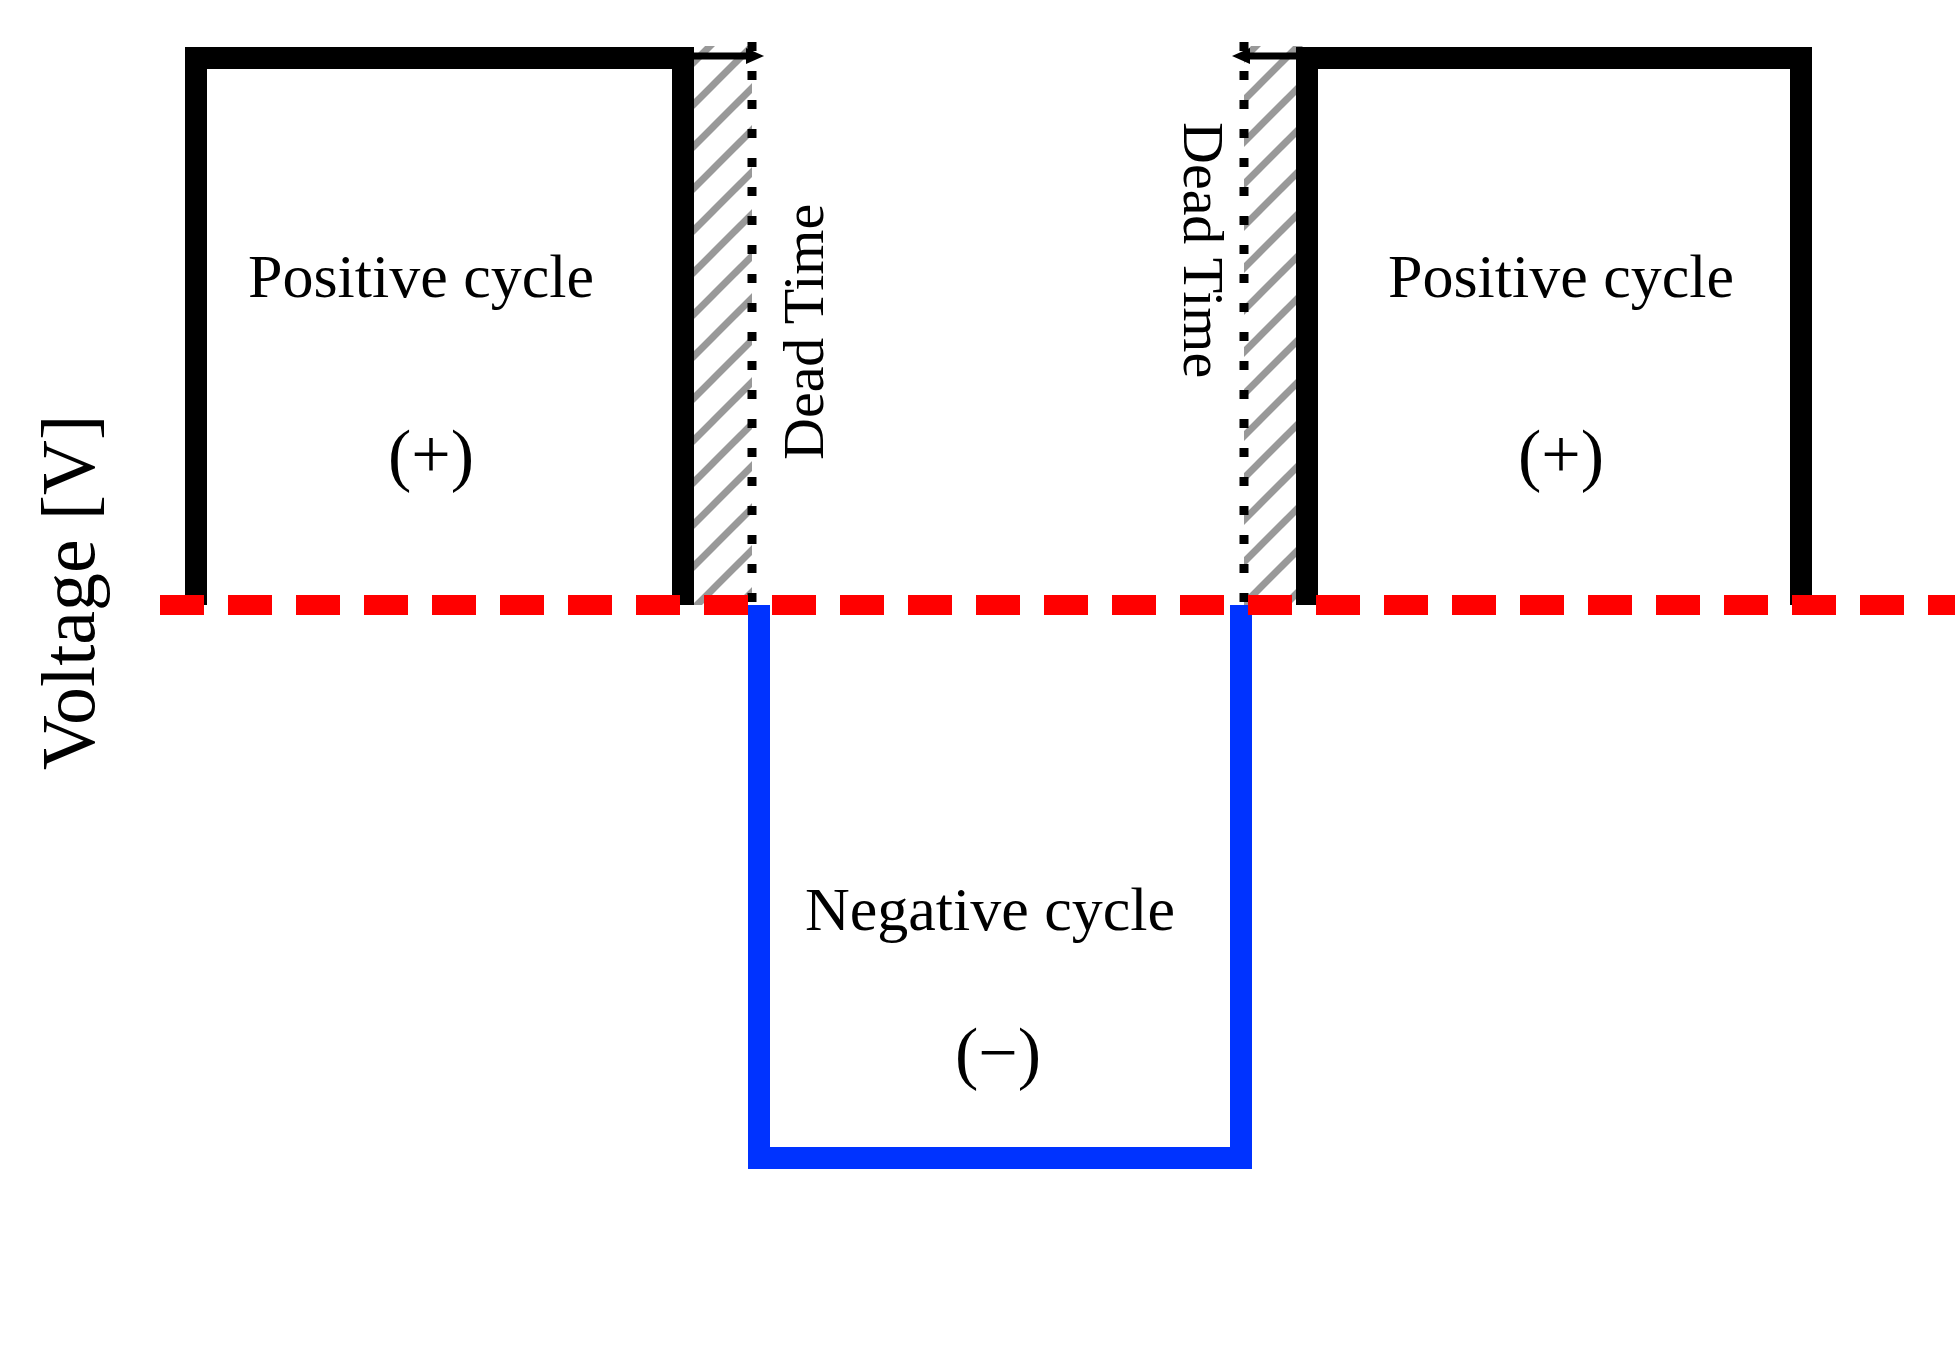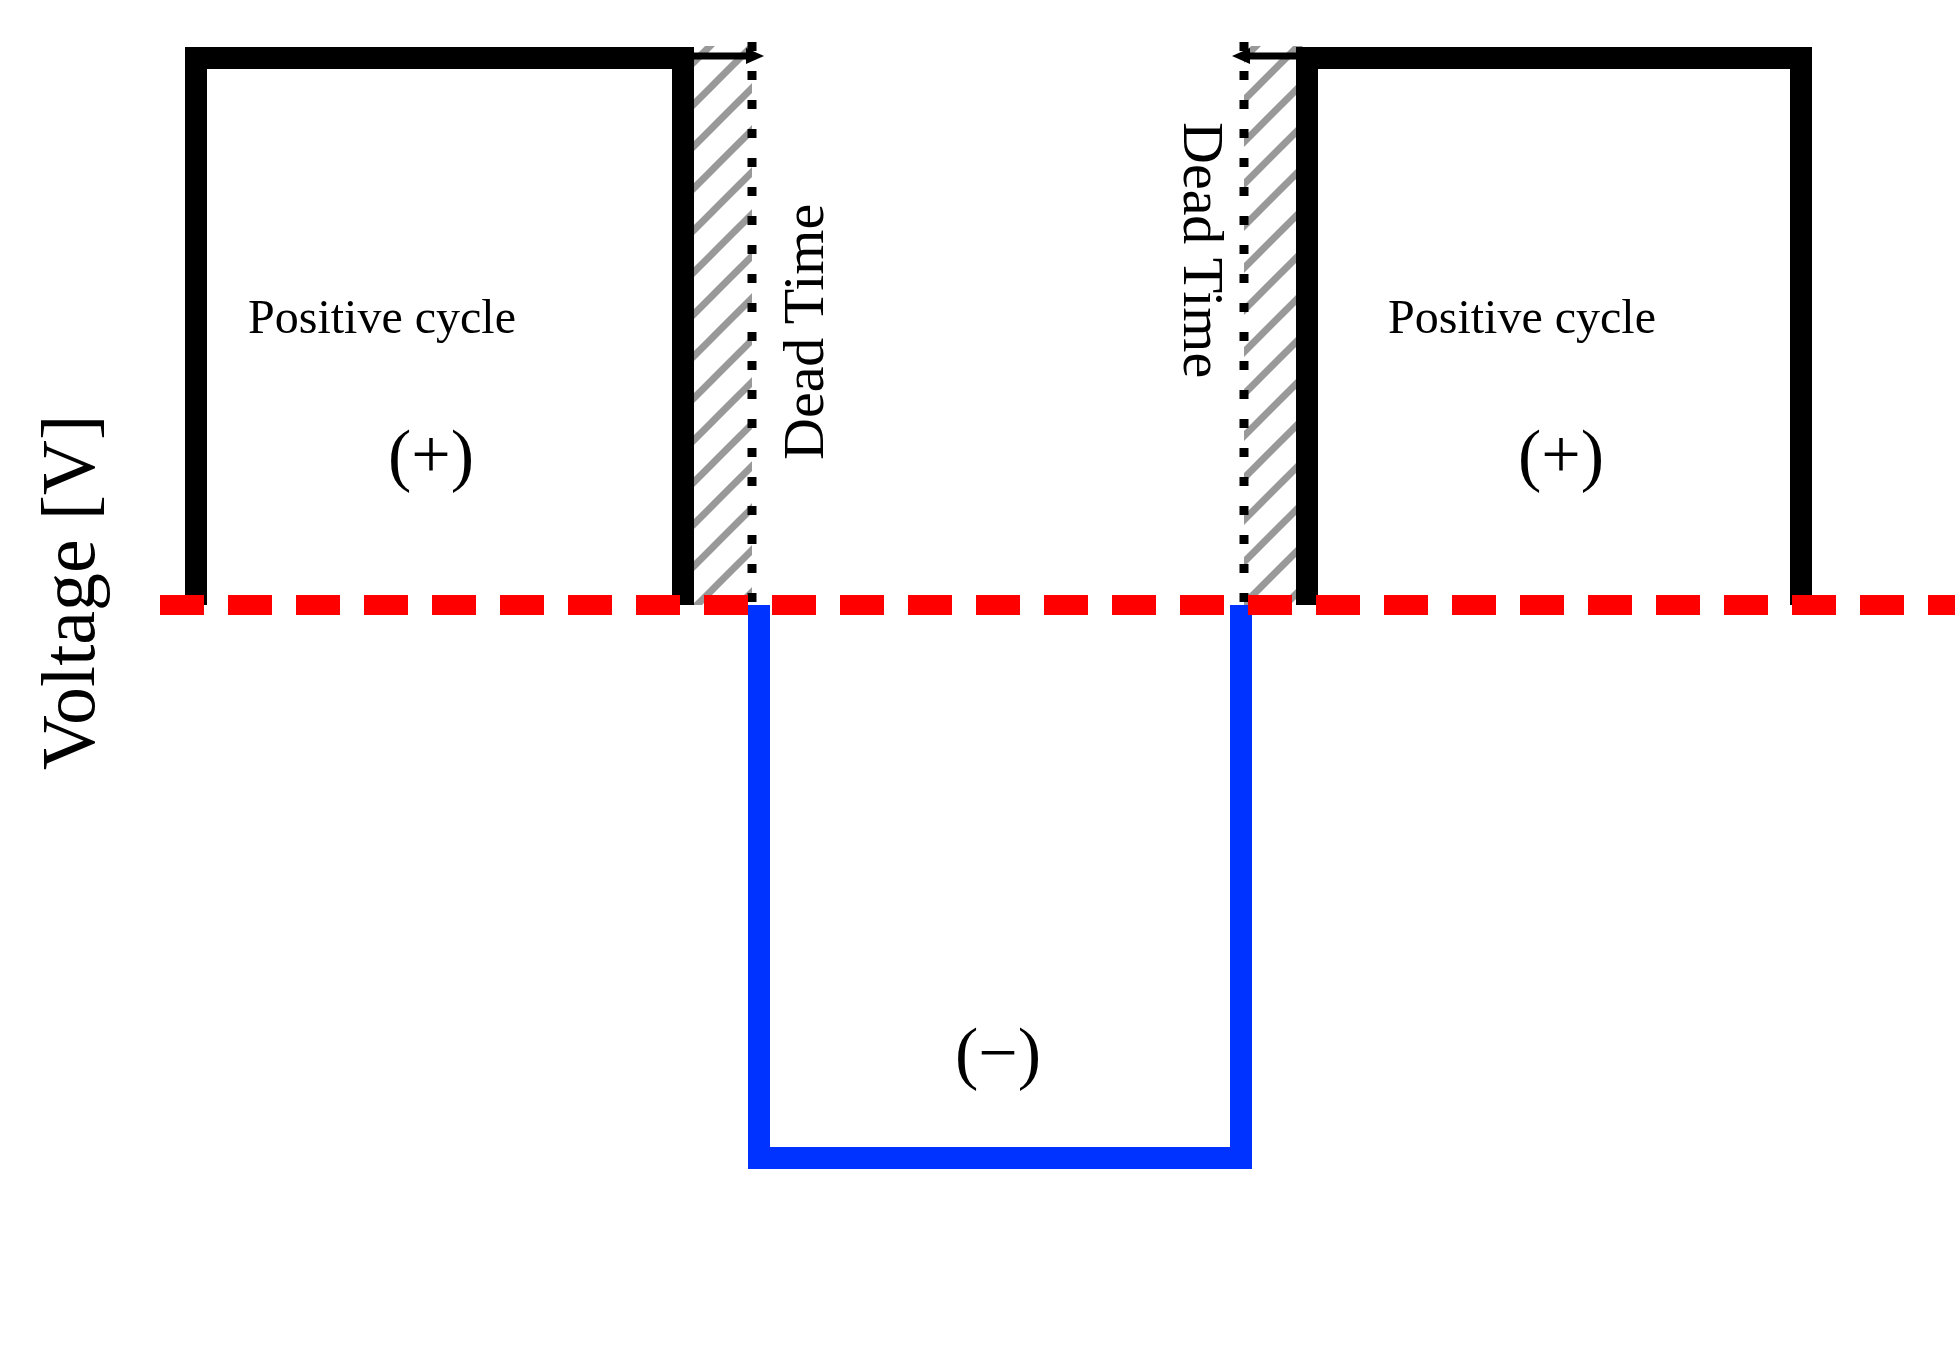--- a/index.html
+++ b/index.html
@@ -28,22 +28,21 @@
   .txt {
     position: absolute;
     color: #000000;
     font-family: "Liberation Serif", serif;
     white-space: nowrap;
     line-height: 1;
     -webkit-user-select: none;
     user-select: none;
   }
   .cycle-label {
-    font-size: 48px;
-    margin-top: 48px;
+    font-size: 62px;
   }
   .sign-label {
     font-size: 70px;
   }
   .axis-label {
     font-size: 76px;
   }
   .dead-label {
     font-size: 58px;
   }
@@ -102,19 +101,20 @@
 
   <div class="txt axis-label rot-ccw" style="left:30px; top:770px;">Voltage [V]</div>
 
 
   <div class="txt cycle-label" style="left:248px; top:245px;">Positive cycle</div>
   <div class="txt sign-label" style="left:388px; top:420px;">(+)</div>
 
   <div class="txt cycle-label" style="left:1388px; top:245px;">Positive cycle</div>
   <div class="txt sign-label" style="left:1518px; top:420px;">(+)</div>
 
+  <div class="txt cycle-label" style="left:805px; top:878px;">Negative cycle</div>
   <div class="txt sign-label" style="left:955px; top:1018px;">(−)</div>
 
   <div class="txt dead-label rot-ccw" style="left:775px; top:460px;">Dead Time</div>
 
   <div class="txt dead-label rot-cw" style="left:1232px; top:122px;">Dead Time</div>
 
 </div>
 
 </body></html>

